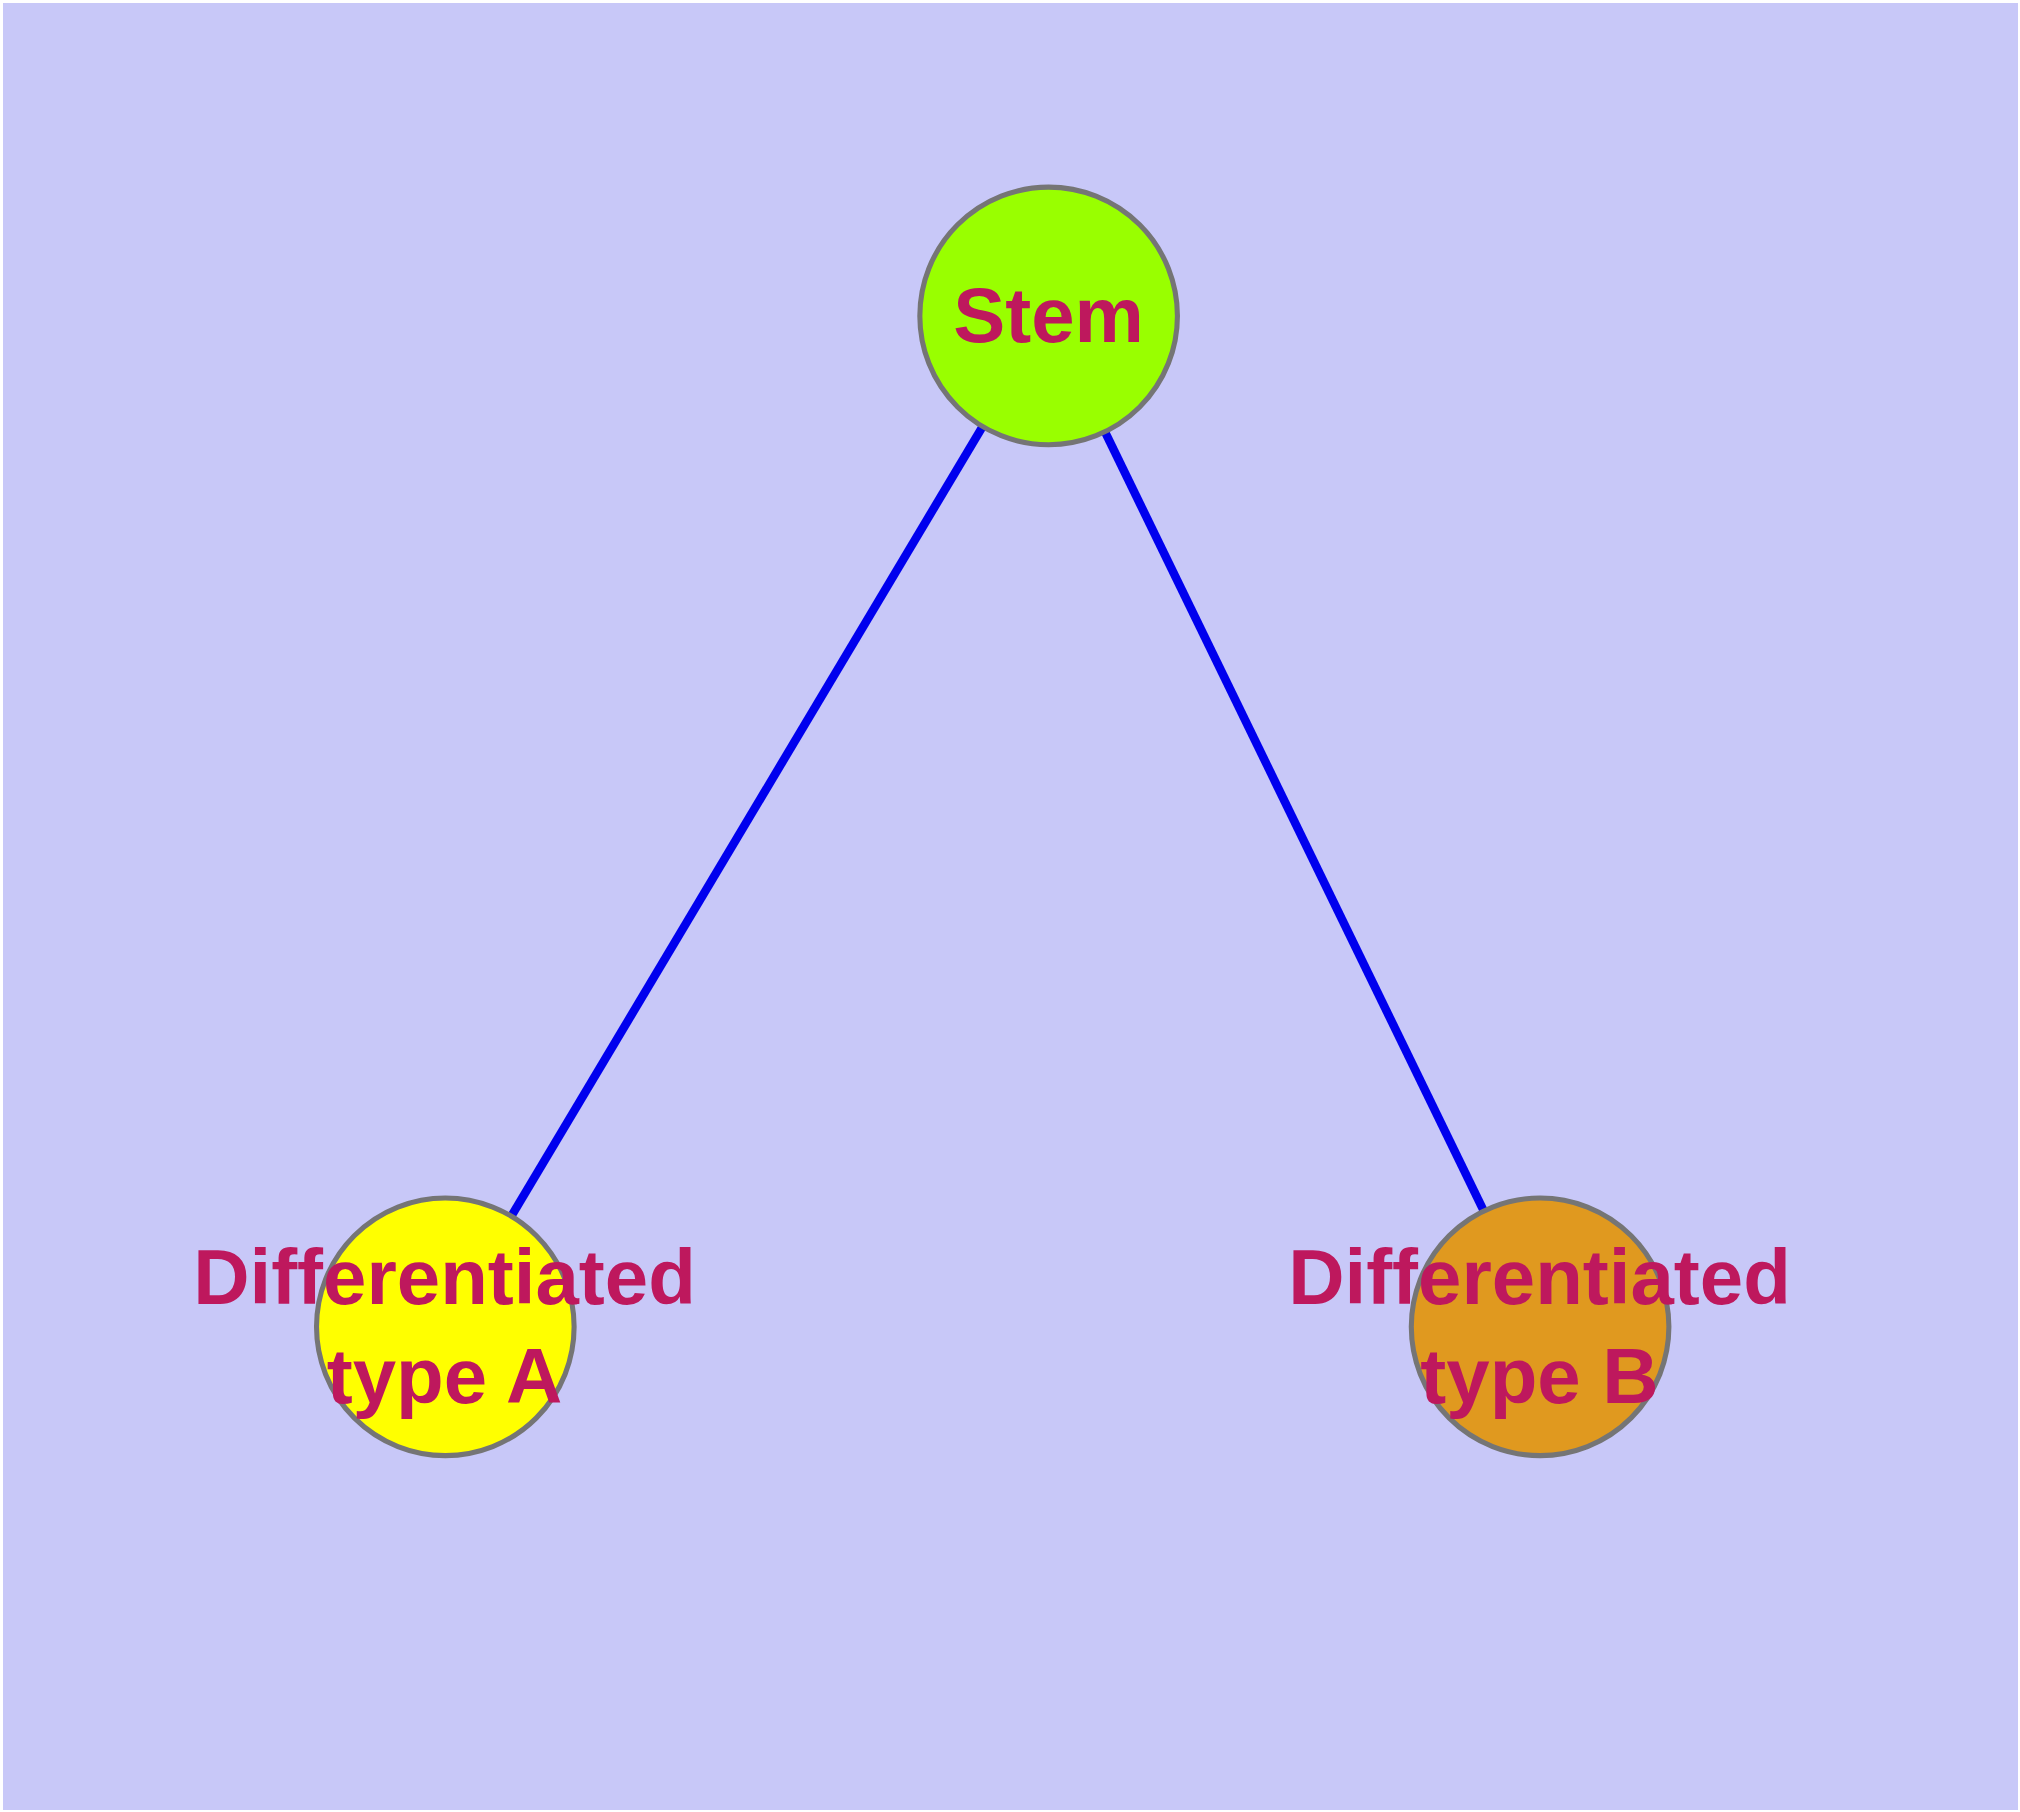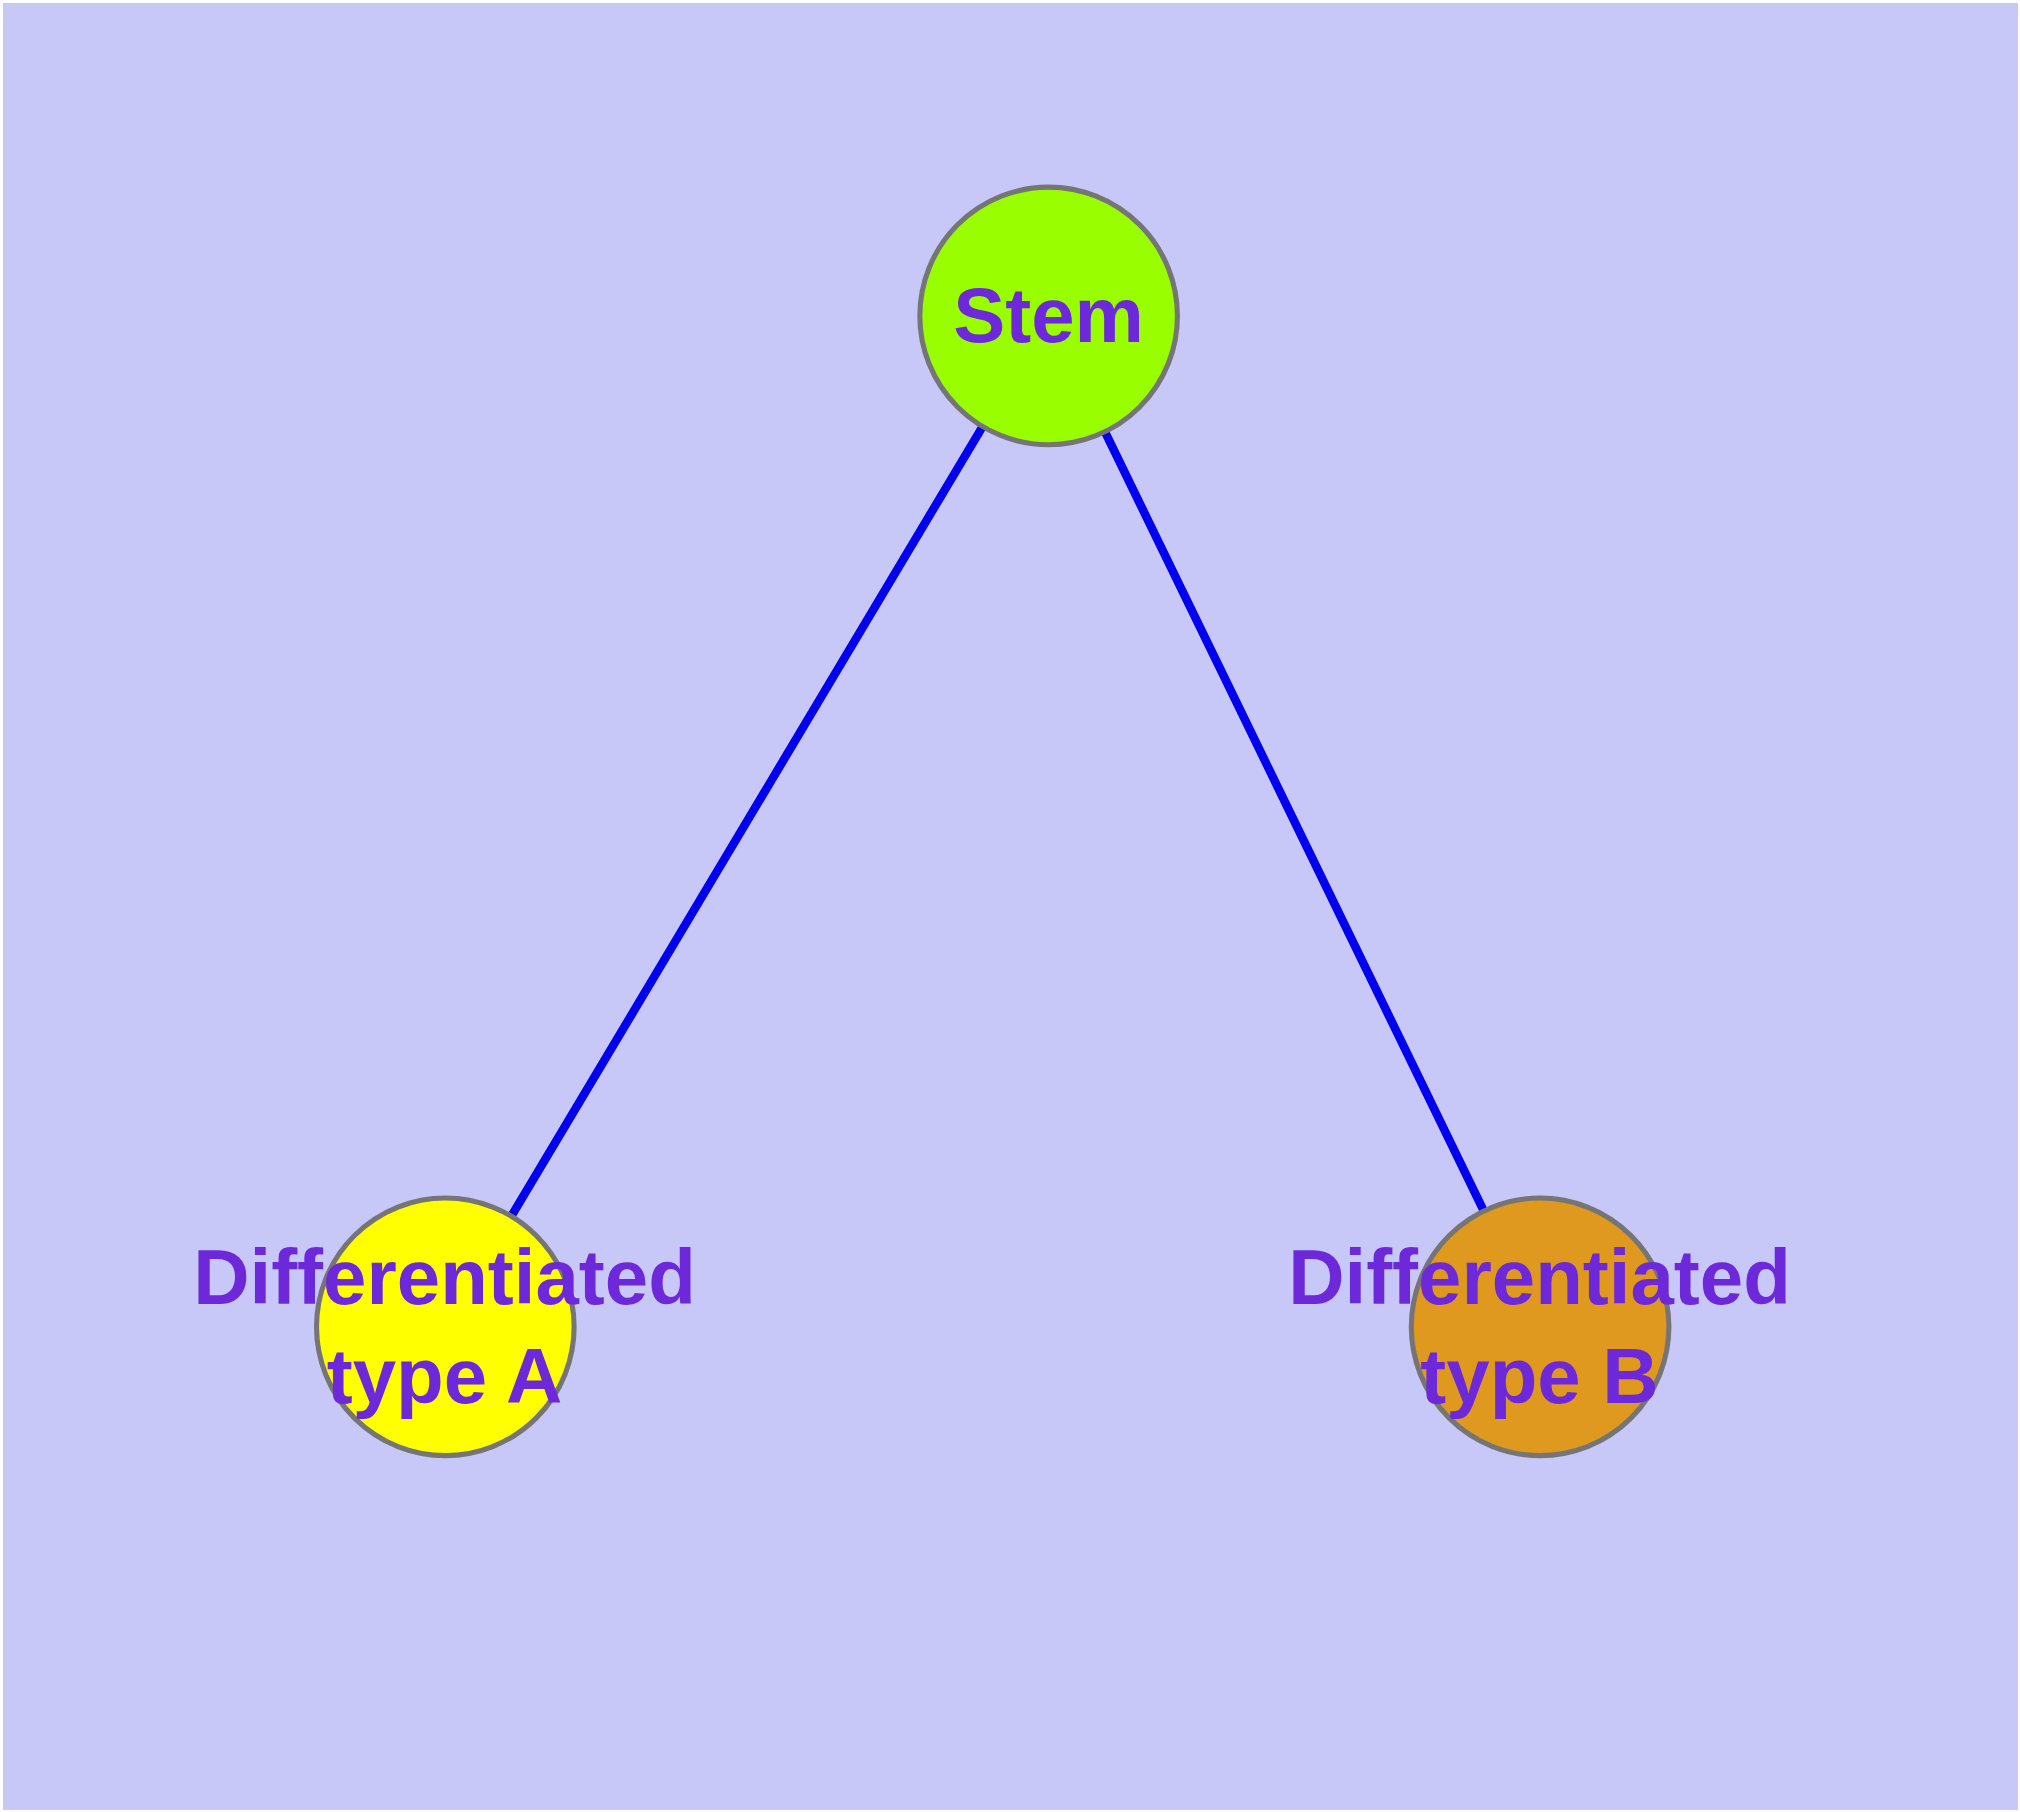--- a/index.html
+++ b/index.html
@@ -42,21 +42,21 @@
   .node-circle {
     stroke: #757575;
     stroke-width: 6px;
   }
   .node-label {
     position: absolute;
     transform: translate(-50%, -50%);
     font-weight: bold;
     font-size: 78px;
     line-height: 1.27;
-    color: #6d28d9;
+    color: #be185d;
     text-align: center;
     white-space: pre-line;
     pointer-events: none;
   }
 </style>
 </head>
 <body>
 
 <div class="page">
   <div class="canvas">

